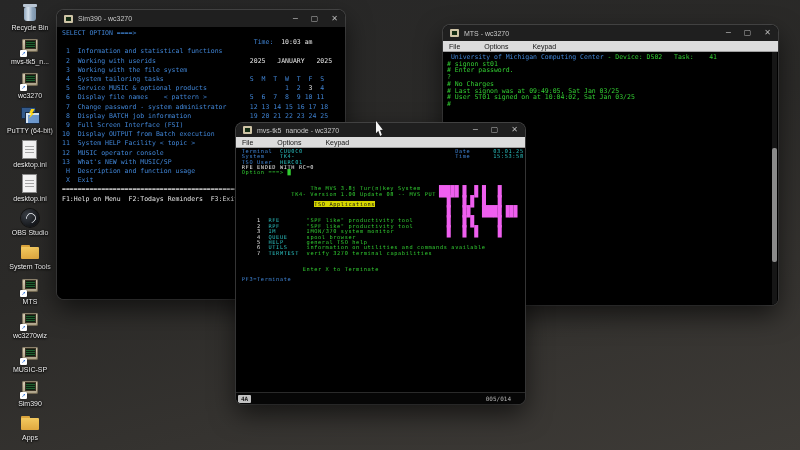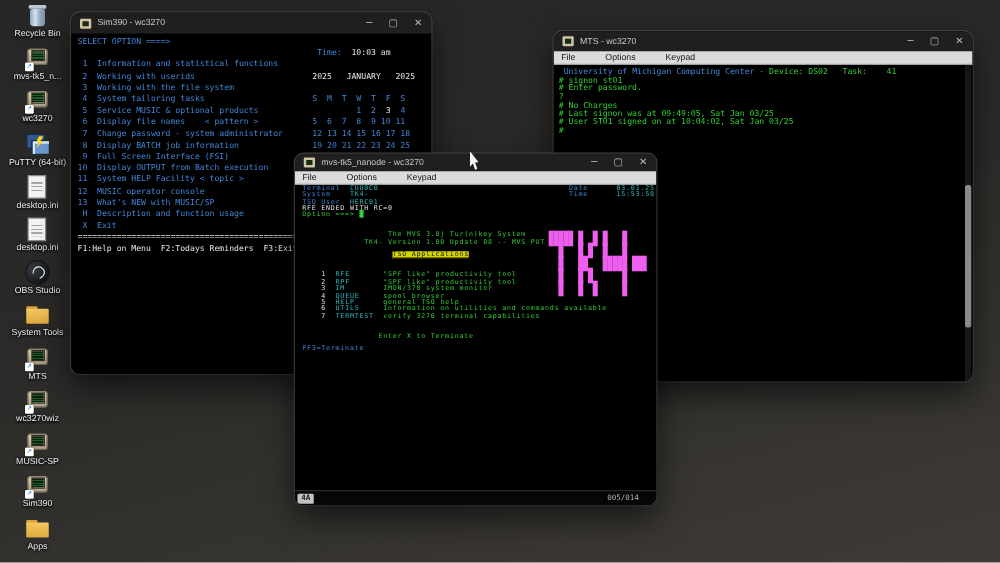--- a/index.html
+++ b/index.html
@@ -53,21 +53,21 @@
   #win-sim390 .tbar{height:17px;}
   #win-mts .tbar{height:16px;}
   #win-tk4 .tbar{height:14px;}
   .ticon{width:9px;height:8px;background:#cfc4a6;border-radius:1px;position:relative;flex:none;}
   .ticon::after{content:"";position:absolute;left:2px;top:2px;width:5px;height:4px;background:#142d14;}
   .ttext{font:7px "Liberation Sans",sans-serif;color:#c8c8c8;white-space:nowrap;overflow:hidden;}
   .tctrls{margin-left:auto;display:flex;gap:13px;}
   .tbtn{font:8px/8px "DejaVu Sans",sans-serif;color:#b8b8b8;}
   .mbar{height:10px;background:#dcdcdc;border-bottom:1px solid #9f9f9f;display:flex;align-items:center;}
   .mitem{font:7px "Liberation Sans",sans-serif;color:#151515;padding:0 10px 0 6px;margin-right:8px;}
-  .tcontent{position:absolute;left:0;right:0;background:#000;overflow:hidden;text-decoration:underline;}
+  .tcontent{position:absolute;left:0;right:0;background:#000;overflow:hidden;}
   #win-sim390 .tcontent{top:17px;bottom:0;}
   #win-mts .tcontent{top:27px;bottom:0;}
   #win-tk4 .tcontent{top:25px;bottom:11px;}
   .trows{margin:0;white-space:pre;}
   .pre-sim{font:6.5px/9.2px "DejaVu Sans Mono",monospace;padding:2px 0 0 5px;}
   .pre-mts{font:6.5px/6.7px "DejaVu Sans Mono",monospace;padding:2px 0 0 4px;}
   .pre-tk4{font:5.3px/5.35px "DejaVu Sans Mono",monospace;letter-spacing:.62px;padding:1px 0 0 2px;}
   .c-b{color:#4085d6;}
   .c-g{color:#32cd32;}
   .c-w{color:#e6e6e6;}

